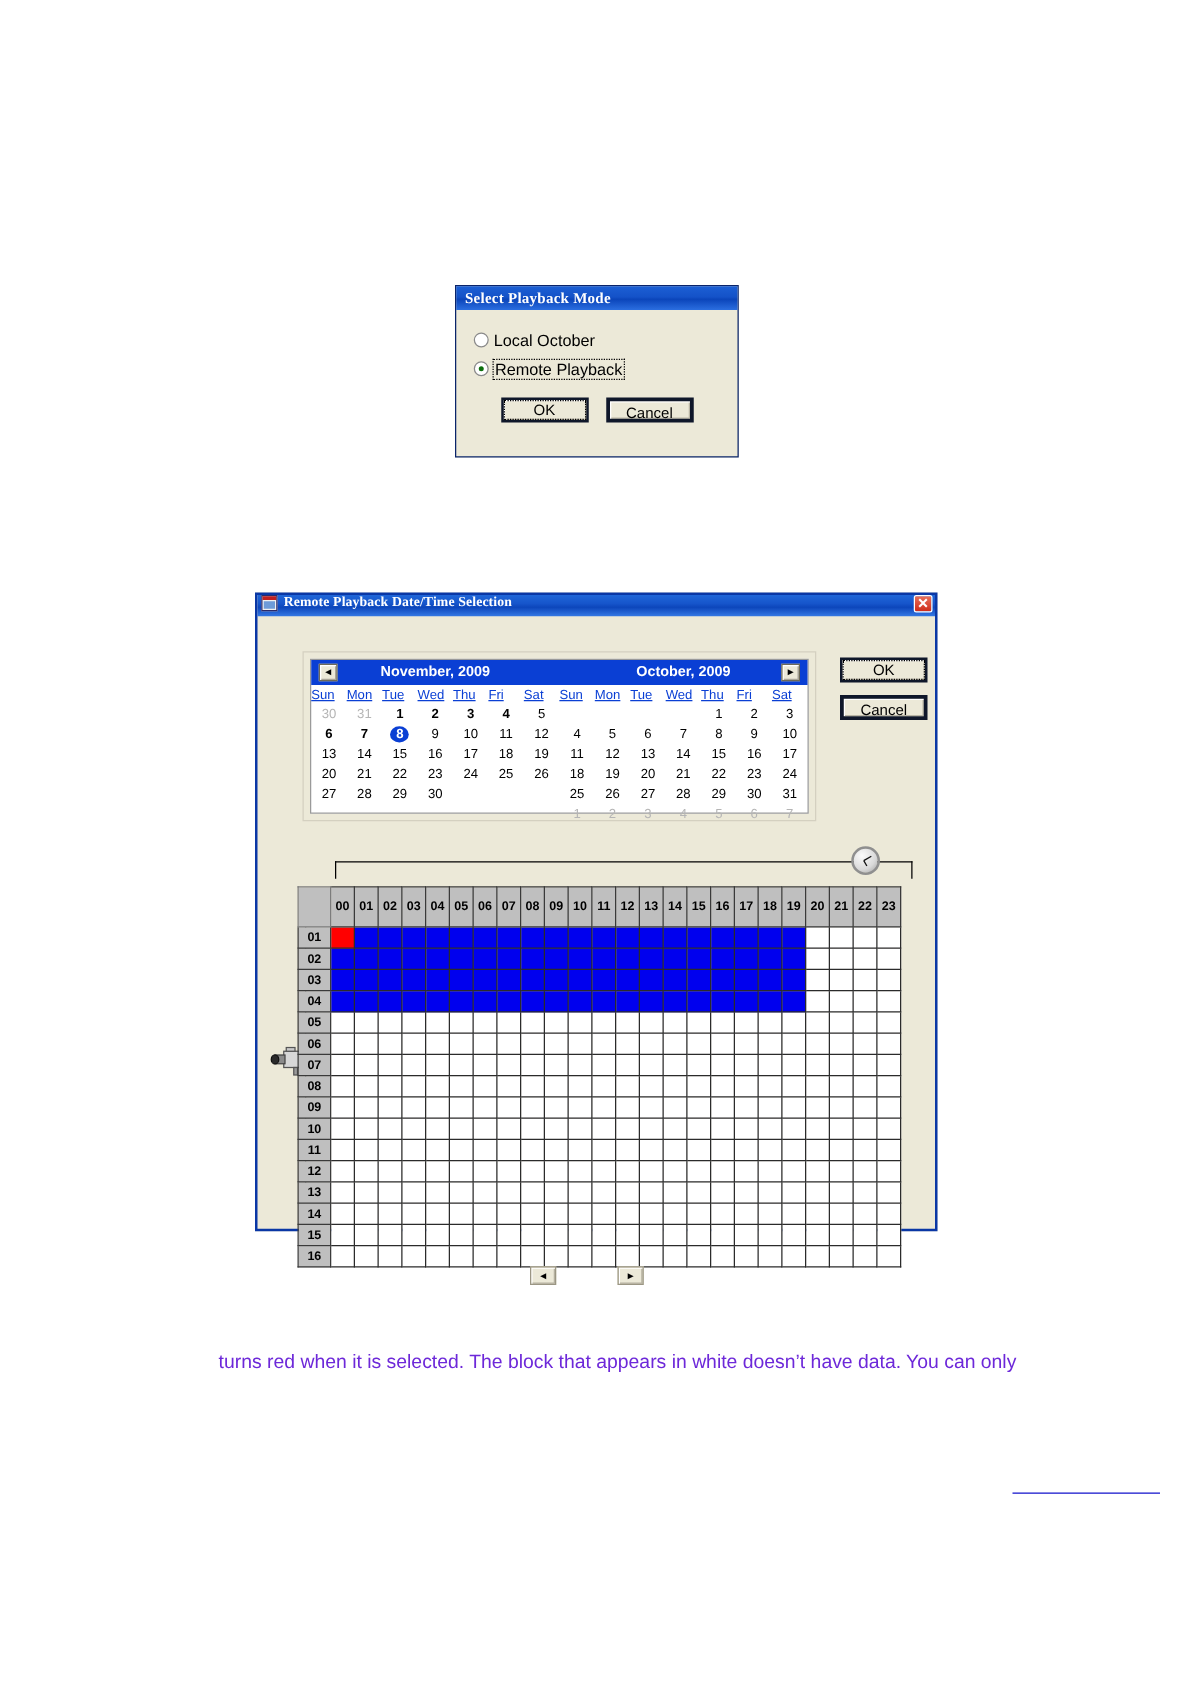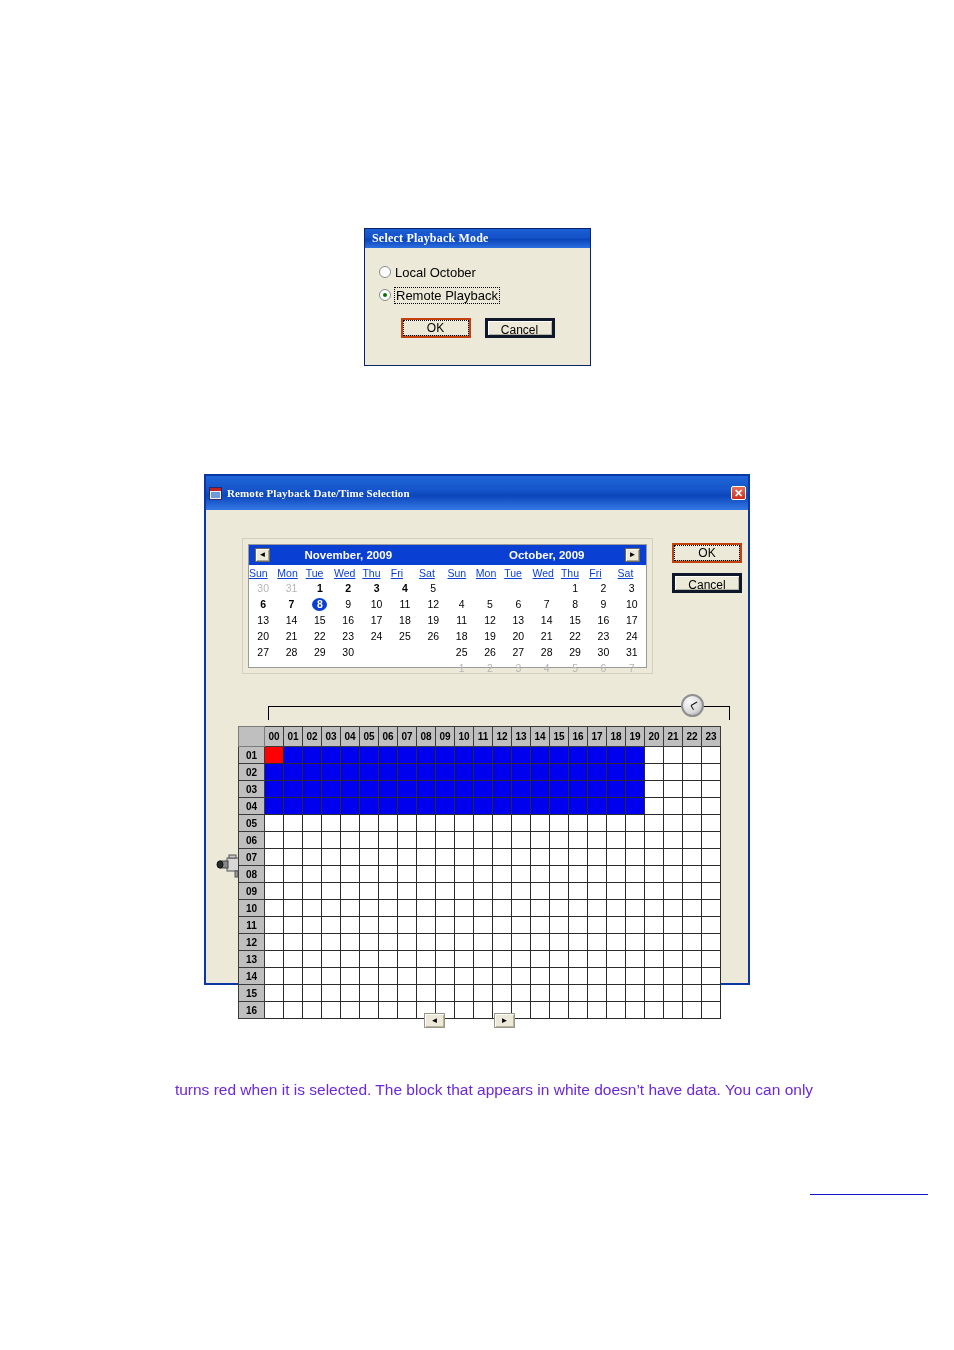--- a/index.html
+++ b/index.html
@@ -98,45 +98,45 @@
     line-height: 18px;
     text-align: center;
     font-size: 12px;
     background: #ece9d8;
     border: 3px solid #0f172a;
     box-shadow: inset 1px 1px 0 #ffffff, inset -1px -1px 0 #b9b5a4;
     color: #000;
     box-sizing: border-box;
   }
   .win-btn.default {
-    border: 2px solid #c2410c;
+    border: 2px solid #0f172a;
   }
   .win-btn.default span {
     display: block;
     outline: 1px dotted #000;
     margin: 1px;
     line-height: 14px;
   }
 
   
   #datetime-dialog {
     position: absolute;
     left: 204px;
     top: 474px;
     width: 546px;
     height: 511px;
     background: #ece9d8;
     border: 2px solid #0a37a5;
     box-sizing: border-box;
   }
   #dt-titlebar {
-    height: 34px;
+    height: 17px;
     background: linear-gradient(to bottom, #1f66d8 0%, #1655cb 40%, #0c46bb 58%, #3478e4 100%);
     display: flex;
-    align-items: center;
+    align-items: flex-start;
     padding: 0 2px 0 3px;
     box-sizing: border-box;
   }
   #dt-title-icon {
     width: 13px; height: 13px;
     background: #f0f0f0;
     border: 1px solid #2a2a6a;
     position: relative;
     flex: 0 0 auto;
     margin-right: 5px;
@@ -337,21 +337,21 @@
     padding: 0;
   }
   #time-grid th.corner {
     width: 26px;
     height: 16px;
     background: #bfbfbf;
     border: 1px solid #7c7c7c;
   }
   #time-grid th.hour {
     width: 19px;
-    height: 20px;
+    height: 32px;
     background: #bfbfbf;
     border: 1px solid #3a3a3a;
     font-size: 10px;
     font-weight: bold;
     color: #000;
     text-align: center;
     font-family: "Liberation Sans", sans-serif;
   }
   #time-grid td.rowhead {
     width: 26px;

